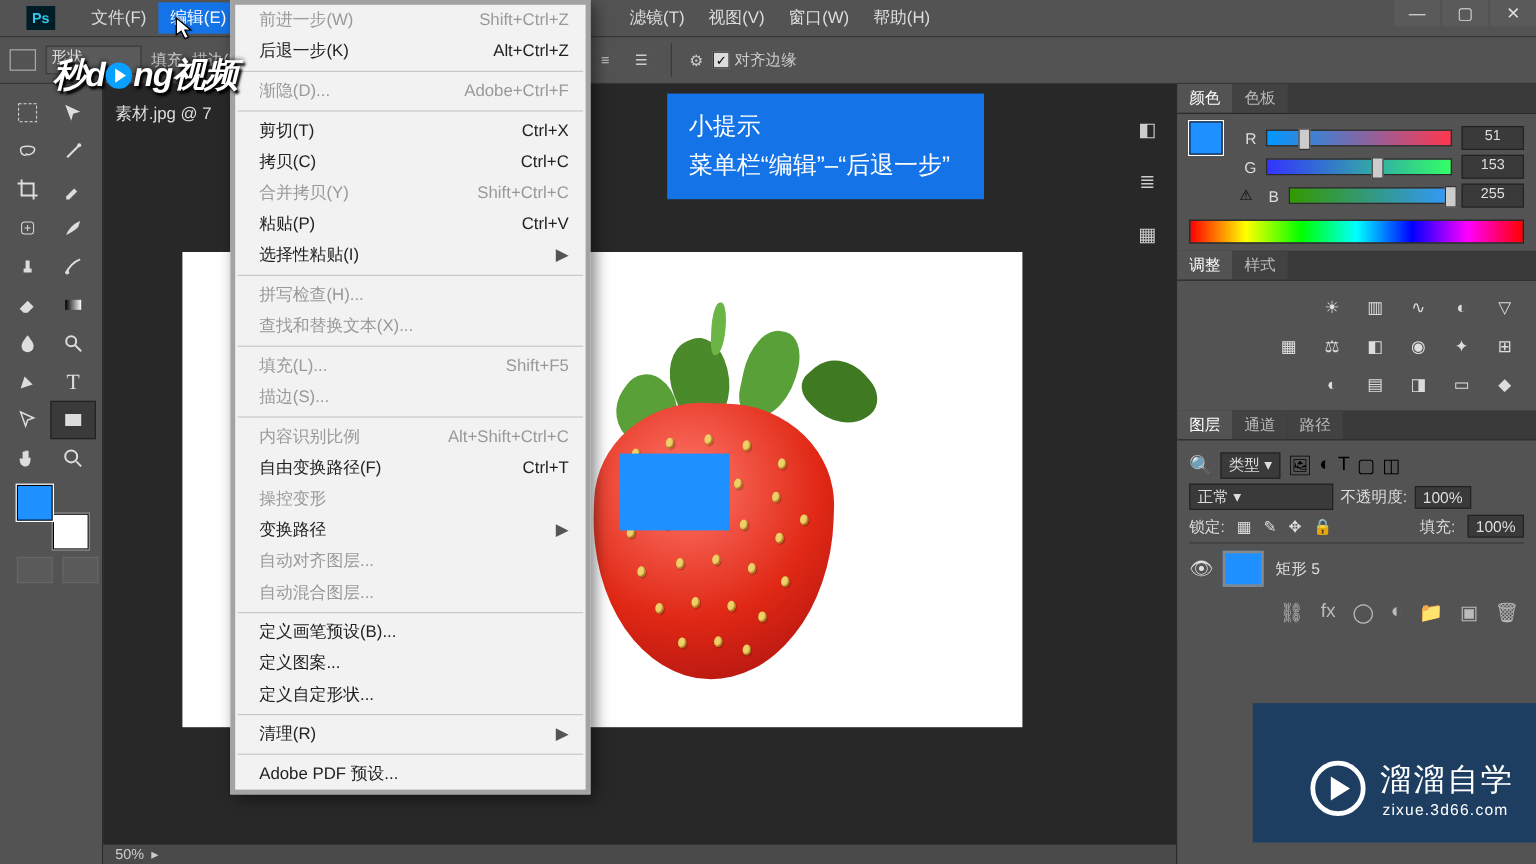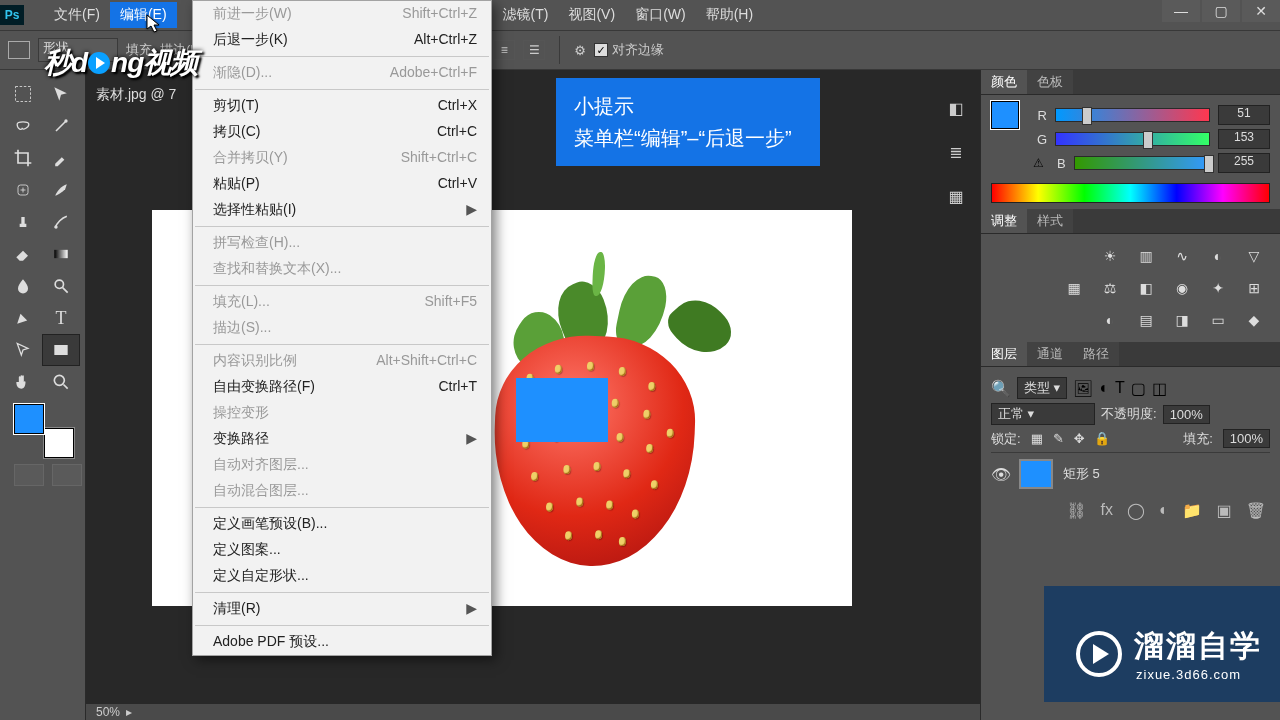--- a/index.html
+++ b/index.html
@@ -1,17 +1,17 @@
 <!DOCTYPE html>
 <html><head>
 <meta charset="utf-8">
 <style>
 *{margin:0;padding:0;box-sizing:border-box;font-family:"Microsoft YaHei",sans-serif;user-select:none}
 body{width:1280px;height:720px;background:#535353;overflow:hidden;position:relative}
-.menubar{height:30px;background:#535353;display:flex;align-items:center;padding-left:0;color:#ddd;font-size:14px}
+.menubar{height:30px;background:#535353;display:flex;align-items:center;padding-left:22px;color:#ddd;font-size:14px}
 .ps-icon{width:24px;height:20px;background:#001d26;color:#31c5f0;font-weight:bold;font-size:12px;display:flex;align-items:center;justify-content:center;margin-right:20px}
 .menu-item{padding:4px 10px;cursor:pointer}
 .menu-item.active{background:#1473e6;color:#fff}
 .win-controls{position:absolute;right:0;top:0;display:flex}
 .win-btn{width:38px;height:22px;background:#5a5a5a;margin-left:2px;display:flex;align-items:center;justify-content:center;color:#ddd;font-size:14px}
 .optbar{height:40px;background:#535353;border-top:1px solid #383838;border-bottom:1px solid #383838;display:flex;align-items:center;padding-left:8px;color:#ccc;font-size:13px;gap:8px}
 .opt-rect{width:22px;height:18px;border:1px solid #aaa}
 .opt-select{width:80px;height:24px;background:#5a5a5a;border:1px solid #3a3a3a;color:#ddd;padding:0 4px}
 .opt-field{width:56px;height:22px;background:#333;border:1px solid #6a6a6a;color:#ddd;text-align:center}
 .opt-lbl{color:#ccc}
@@ -58,35 +58,35 @@
 .adj-icons span{width:24px;height:20px;display:flex;align-items:center;justify-content:center;color:#ddd;font-size:14px}
 .layers-ctl{display:flex;align-items:center;gap:6px;padding:4px 0}
 .sel{background:#3a3a3a;border:1px solid #222;color:#ddd;padding:1px 6px;font-size:13px}
 .layers-opac{display:flex;align-items:center;gap:6px;font-size:13px;color:#ddd}
 .layers-lock{display:flex;align-items:center;gap:10px;font-size:13px;color:#ddd;padding:4px 0}
 .layer-row{display:flex;align-items:center;gap:10px;padding:6px 0;border-top:1px solid #3a3a3a}
 .eye{width:18px;color:#ddd}
 .layer-thumb{width:34px;height:30px;background:#1e90ff;border:2px solid #888}
 .layer-name{color:#ddd;font-size:13px}
 .footer-icons{display:flex;justify-content:flex-end;gap:14px;color:#bbb;padding:6px 4px}
-.context-menu{position:absolute;left:192px;top:0;width:300px;background:#f2f2f2;border:1px solid #a3a3a3;box-shadow:4px 4px 12px rgba(0,0,0,.5);font-size:14px;color:#222}
+.context-menu{position:absolute;left:192px;top:0;width:300px;background:#f2f2f2;border:4px solid #a3a3a3;box-shadow:4px 4px 12px rgba(0,0,0,.5);font-size:14px;color:#222}
 .cm-item{display:flex;justify-content:space-between;padding:4px 14px 4px 20px;cursor:default}
 .cm-item.dis{color:#999}
 .cm-sep{height:1px;background:#c8c8c8;margin:3px 2px}
 .cm-item .arr{color:#555}
 .cursor{position:absolute;left:146px;top:14px;width:16px;height:20px;z-index:50}
 .cursor svg{filter:drop-shadow(0 0 1px rgba(0,0,0,.6))}
 .tip-box{position:absolute;left:556px;top:78px;width:264px;background:#1473e6;color:#fff;padding:12px 18px;font-size:20px;line-height:1.6;z-index:30}
 .logo-overlay{position:absolute;left:44px;top:44px;color:#fff;font-size:28px;font-weight:900;font-style:italic;text-shadow:0 0 4px #000,2px 2px 2px #000;letter-spacing:-1px;z-index:40;display:flex;align-items:center}
 .logo-overlay .play{display:inline-flex;width:22px;height:22px;border-radius:50%;background:#0aa0ff;align-items:center;justify-content:center;margin:0 1px}
 .wm{position:absolute;right:18px;bottom:14px;display:flex;align-items:center;gap:12px;color:#fff;z-index:60}
 .wm-bg{position:absolute;right:0;bottom:18px;width:236px;height:116px;background:#163a63;opacity:.88;z-index:55}
 .wm .ring{width:46px;height:46px;border:4px solid #fff;border-radius:50%;display:flex;align-items:center;justify-content:center}
 .wm .tri{width:0;height:0;border-left:16px solid #fff;border-top:10px solid transparent;border-bottom:10px solid transparent;margin-left:4px}
-.wm-txt{font-size:30px;font-weight:700;letter-spacing:2px}
+.wm-txt{font-size:26px;font-weight:400;letter-spacing:2px}
 .wm-sub{font-size:13px;letter-spacing:1px;margin-left:2px}
 .cb-glyph{width:14px;height:14px;background:#ddd;border:1px solid #333;display:flex;align-items:center;justify-content:center;font-size:11px;color:#000}
 </style>
 </head>
 <body>
 
 <div class="menubar">
   <div class="ps-icon">Ps</div>
   <div class="menu-item">文件(F)</div>
   <div class="menu-item active">编辑(E)</div>
@@ -369,21 +369,21 @@
     <div class="layers-ctl">
       <span style="color:#ccc">🔍</span>
       <span class="sel"><span>类型</span> ▾</span>
       <span>🖼</span>
       <span>◐</span>
       <span>T</span>
       <span>▢</span>
       <span>◫</span>
     </div>
     <div class="layers-opac">
-      <span class="sel" style="width:104px"><span>正常</span> ▾</span>
+      <span class="sel" style="width:120px"><span>正常</span> ▾</span>
       <span>不透明度:</span>
       <span class="sel">100%</span>
     </div>
     <div class="layers-lock">
       <span>锁定:</span>
       <span>▦</span>
       <span>✎</span>
       <span>✥</span>
       <span>🔒</span>
       <span style="margin-left:auto">填充:</span>

